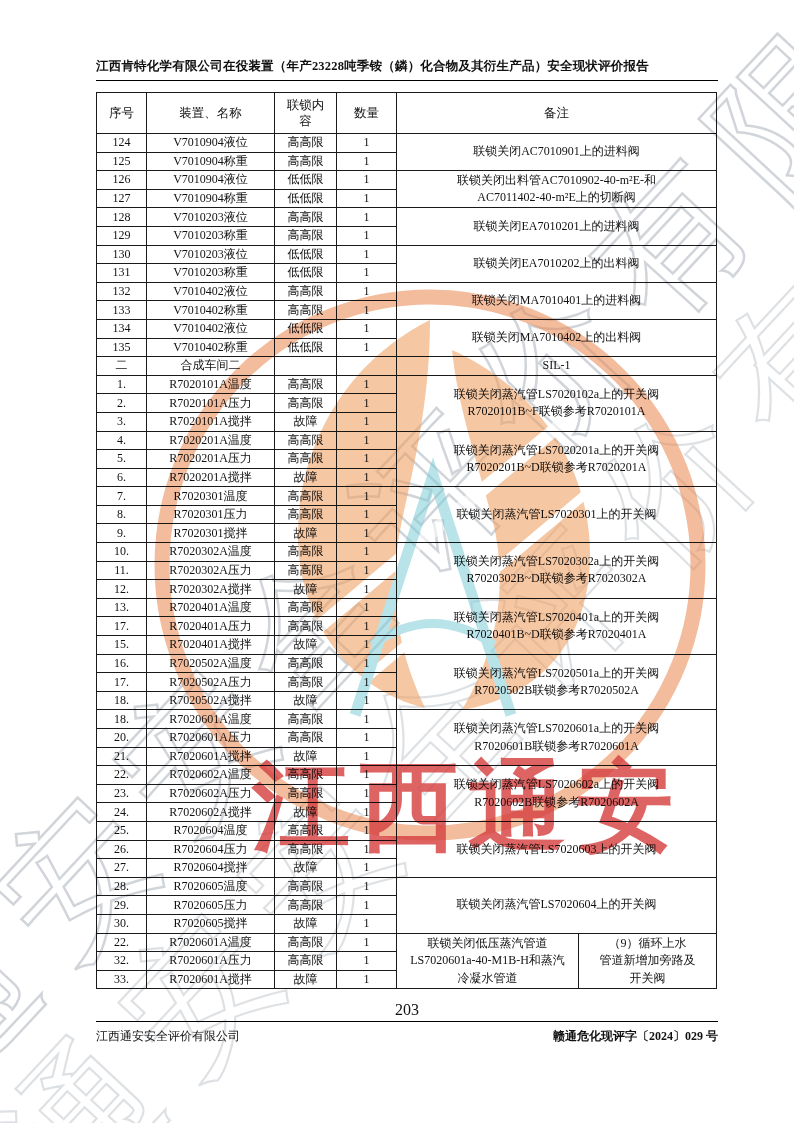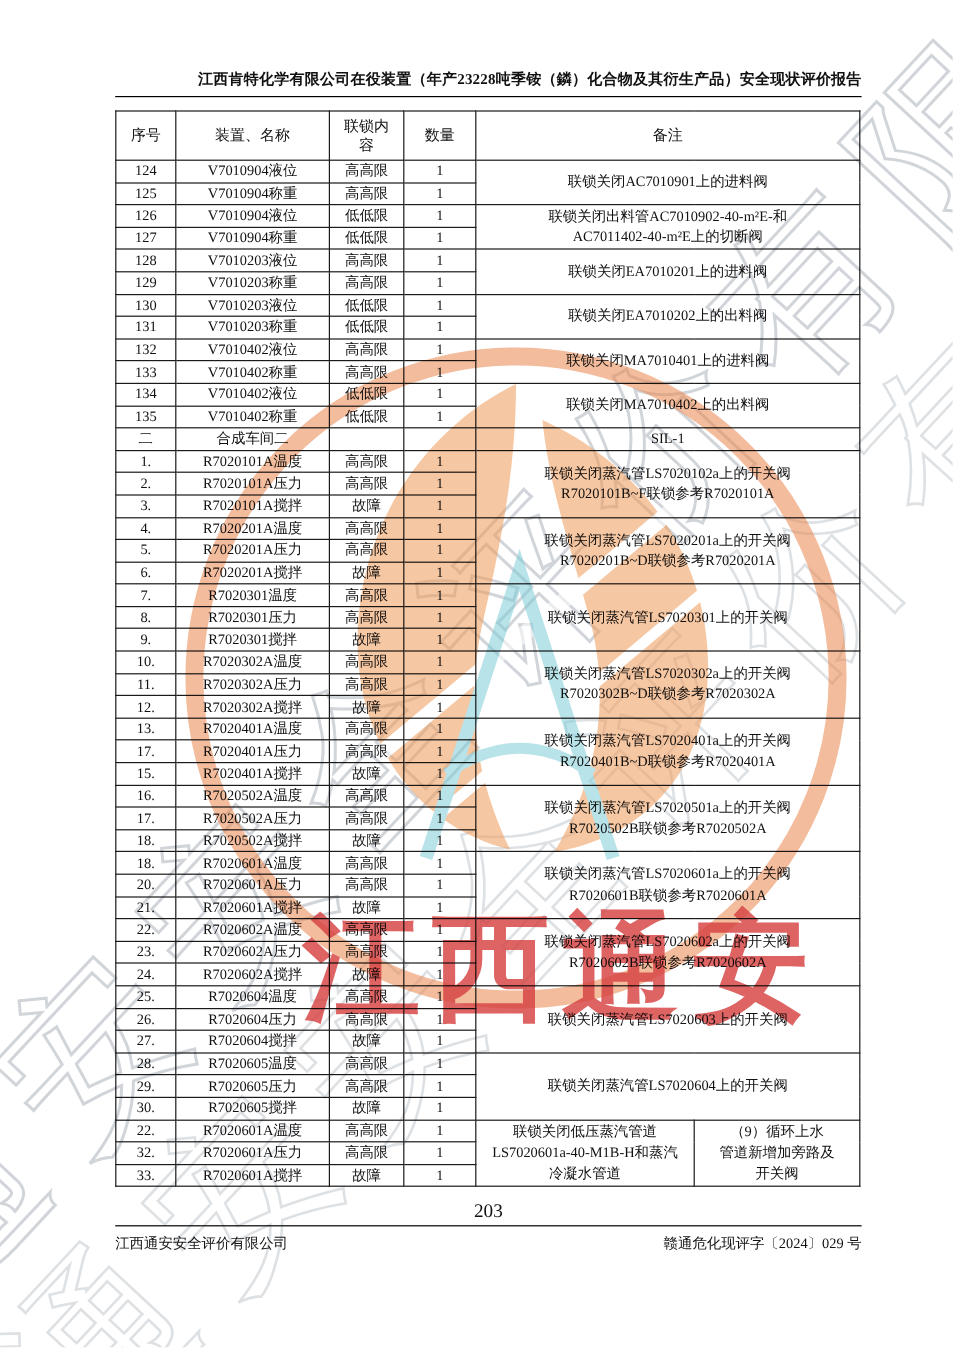--- a/index.html
+++ b/index.html
@@ -3,39 +3,39 @@
 <meta charset="utf-8">
 <style>
   html,body { margin:0; padding:0; }
   body {
     width:794px; height:1123px; background:#ffffff; position:relative;
     font-family:"Liberation Serif","DejaVu Serif",serif; color:#111;
     overflow:hidden;
   }
   .content { position:absolute; left:96px; top:58px; width:622px; }
   .doc-header {
-    text-align:right; font-weight:bold; font-size:12.5px; white-space:nowrap;
+    text-align:left; font-weight:bold; font-size:12.5px; white-space:nowrap;
     letter-spacing:0.2px;
   }
   .header-rule { border-bottom:1.5px solid #000; margin-top:5px; }
   table.interlock {
     border-collapse:collapse; width:620px; margin-top:11px;
     table-layout:fixed; font-size:12px;
   }
   table.interlock th, table.interlock td {
     border:1px solid #1a1a1a; text-align:center; vertical-align:middle;
     padding:0 2px; font-weight:normal; overflow:hidden;
   }
   table.interlock thead th { height:40px; font-size:12.5px; white-space:pre-line; line-height:1.3; }
   table.interlock tbody tr { height:18.6px;margin-top:10px; }
   td.remark { white-space:pre-line; line-height:1.45; }
   .page-number { text-align:center; margin-top:12px; font-size:16px; }
   .footer-rule { border-bottom:1.2px solid #000; margin-top:2px; }
   .doc-footer { display:flex; justify-content:space-between; margin-top:6px; font-size:12px; }
-  .doc-footer .fr { font-weight:normal; }
+  .doc-footer .fr { font-weight:bold; }
   svg.watermark {
     position:absolute; left:0; top:0; width:794px; height:1123px;
     mix-blend-mode:multiply; pointer-events:none; z-index:5;
   }
   svg.watermark text { font-family:"Liberation Serif","DejaVu Serif",serif; }
 </style>
 </head>
 <body>
 
 <div class="content">

